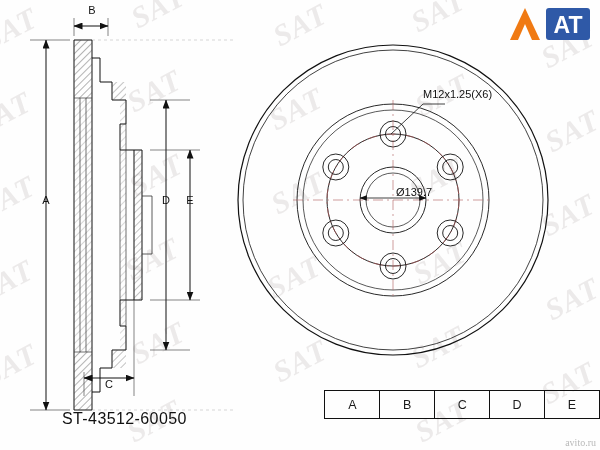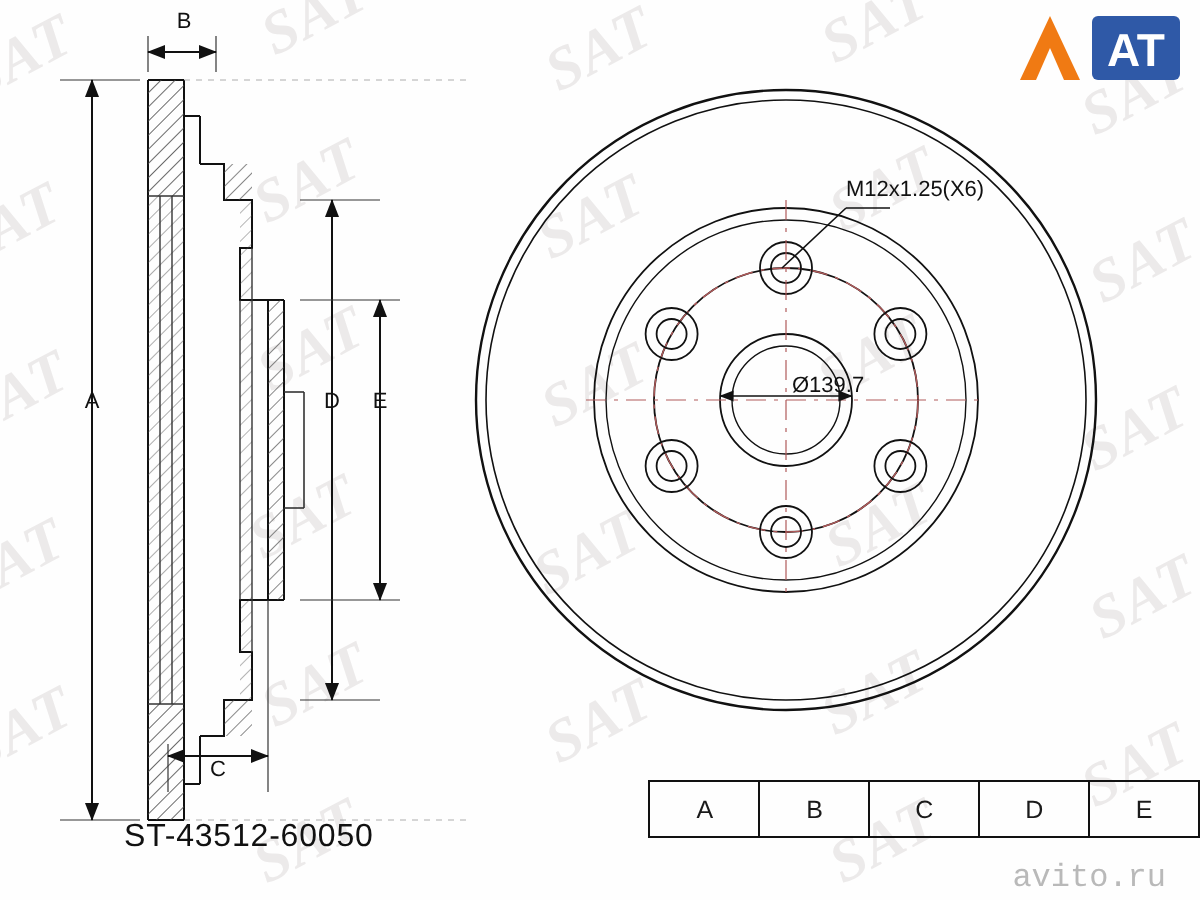--- a/index.html
+++ b/index.html
@@ -90,25 +90,25 @@
   }
   #spec-table td.label-cell .sm {
     font-size: 12.5px;
   }
   .corner-blank {
     border: none !important;
   }
   
   #avito {
     position: absolute;
-    right: 17px;
+    right: 4px;
     bottom: 2px;
-    font-size: 16px;
+    font-size: 10px;
     color: #b9b9b9;
-    font-family: Liberation Mono, monospace;
+    font-family: Liberation Serif, serif;
   }
   .dim-text {
     font-size: 11px;
     font-family: "Liberation Sans", sans-serif;
   }
 </style>
 </head>
 <body>
 
 <div id="page">

